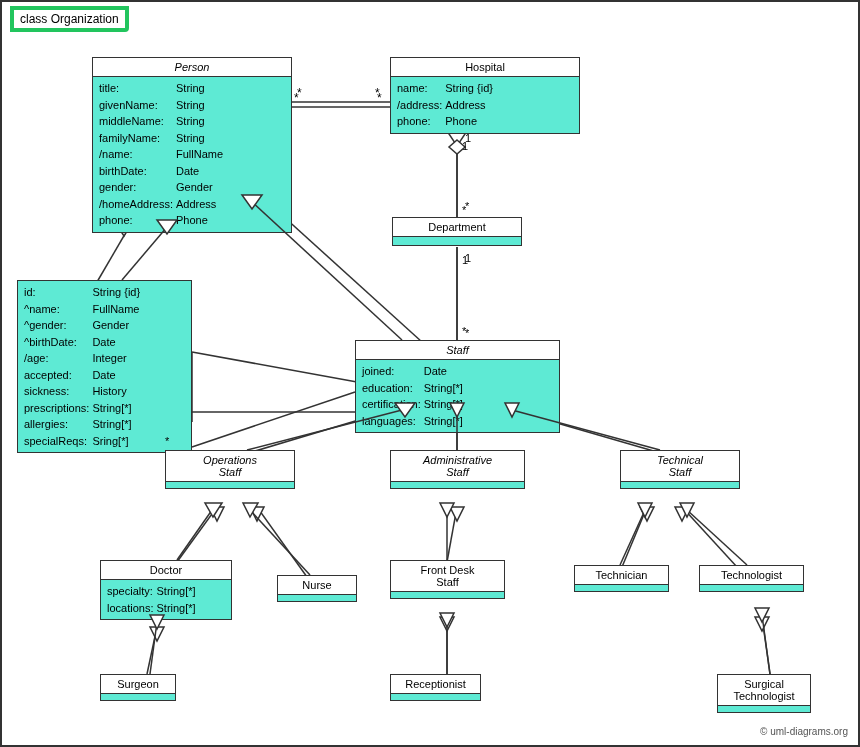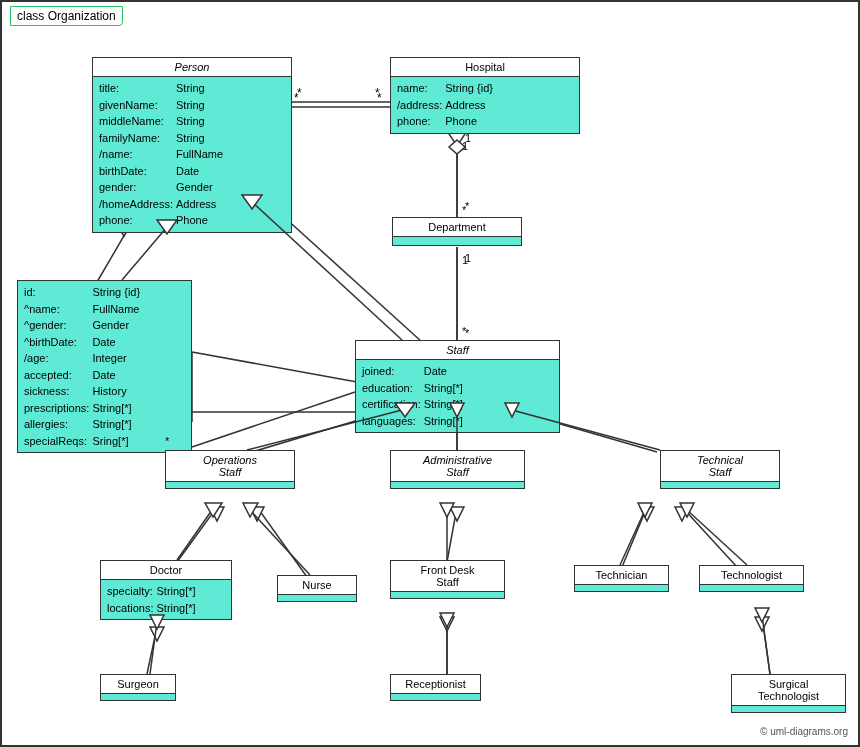--- a/index.html
+++ b/index.html
@@ -16,21 +16,21 @@
       position: relative;
       width: 860px;
       height: 747px;
       border: 2px solid #333;
       background: #fff;
     }
     .diagram-title {
       position: absolute;
       top: 4px;
       left: 8px;
-      border: 1px solid #22c55e;
+      border: 4px solid #22c55e;
       padding: 2px 6px;
       font-size: 12px;
       background: #fff;
       border-radius: 0 0 4px 0;
     }
     .uml-class {
       position: absolute;
       border: 1.5px solid #333;
       background: #5eead4;
       font-size: 11px;
@@ -296,21 +296,21 @@
 Staff</div>
     <div class="uml-class-body" style="height:6px;"></div>
   </div>
 
   <div class="uml-class" style="left:388px; top:448px; width:135px;">
     <div class="uml-class-title italic" style="white-space:pre-line;">Administrative
 Staff</div>
     <div class="uml-class-body" style="height:6px;"></div>
   </div>
 
-  <div class="uml-class" style="left:618px; top:448px; width:120px;margin-left:40px;">
+  <div class="uml-class" style="left:618px; top:448px; width:120px;">
     <div class="uml-class-title italic" style="white-space:pre-line;">Technical
 Staff</div>
     <div class="uml-class-body" style="height:6px;"></div>
   </div>
 
   <div class="uml-class" style="left:98px; top:558px; width:132px;">
     <div class="uml-class-title">Doctor</div>
     <div class="uml-class-body">
       <table>
         <tbody>
@@ -351,21 +351,21 @@
   <div class="uml-class" style="left:98px; top:672px; width:76px;">
     <div class="uml-class-title">Surgeon</div>
     <div class="uml-class-body" style="height:6px;"></div>
   </div>
 
   <div class="uml-class" style="left:380px; top:672px; width:91px;margin-left:8px;">
     <div class="uml-class-title">Receptionist</div>
     <div class="uml-class-body" style="height:6px;"></div>
   </div>
 
-  <div class="uml-class" style="left:715px; top:672px; width:115px;margin-left:14px;">
+  <div class="uml-class" style="left:715px; top:672px; width:94px;">
     <div class="uml-class-title" style="white-space:pre-line;">Surgical
 Technologist</div>
     <div class="uml-class-body" style="height:6px;"></div>
   </div>
 
   <svg style="position:absolute;top:0;left:0;width:860px;height:747px;pointer-events:none;">
 
     <line x1="290" y1="100" x2="388" y2="100" stroke="#333" stroke-width="1.5"></line>
     <text x="295" y="95" font-size="12" font-family="Arial">*</text>
     <text x="373" y="95" font-size="12" font-family="Arial">*</text>

